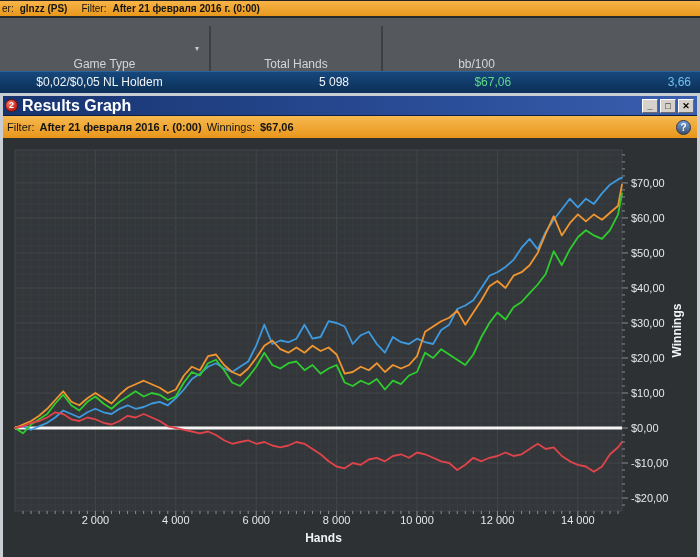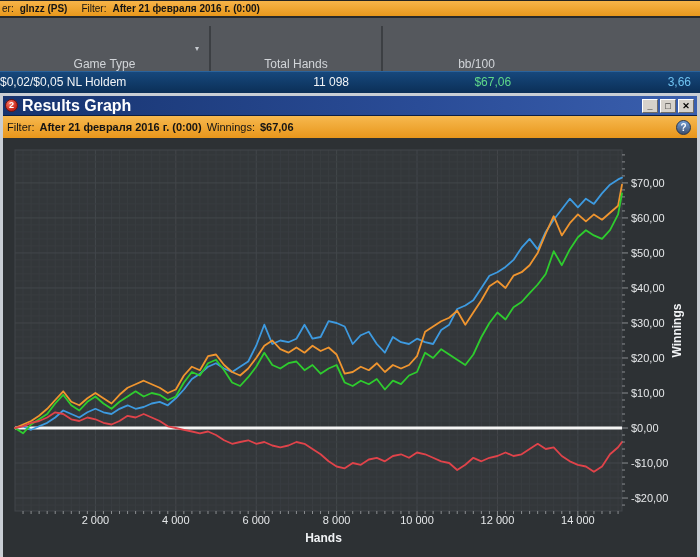--- a/index.html
+++ b/index.html
@@ -33,21 +33,21 @@
   .dd{position:absolute;right:10px;top:50%;transform:translateY(-55%);font-size:8px;color:#c7cbd0;}
 
   
   .data-row{
     position:absolute;top:71px;left:0;width:700px;height:22px;display:flex;align-items:center;
     background:linear-gradient(#17497e,#0b2f57);
     box-shadow:inset 0 1px 0 #2b639b;
     font-size:12px;color:#f2f4f6;
   }
   .cell{box-sizing:border-box;white-space:nowrap;}
-  .cell.c1{text-align:left;}
+  .cell.c1{text-align:center;}
   .cell.c2{text-align:right;padding-right:13px;}
   .cell.c3{text-align:right;padding-right:12px;}
   .cell.c4{text-align:right;padding-right:9px;}
 
   
   .window{
     position:absolute;top:93px;left:0;width:700px;height:464px;box-sizing:border-box;
     border-left:3px solid #c9ced4;border-right:3px solid #c9ced4;border-top:3px solid #c9ced4;
     background:#2d3134;
   }
@@ -109,21 +109,21 @@
         <span>Total Hands</span>
       </div>
       <div class="hcol c4">
         <span>bb/100</span>
       </div>
     </div>
   </div>
 
   <div class="data-row">
     <div class="cell c1">$0,02/$0,05 NL Holdem</div>
-    <div class="cell c2">11 098</div>
+    <div class="cell c2">5 098</div>
     <div class="cell c3" style="color: rgb(95, 217, 138);">$67,06</div>
     <div class="cell c4" style="color: rgb(111, 194, 240);">3,66</div>
   </div>
 
   <div class="window">
     <div class="titlebar">
       <span class="title-icon">2</span>
       <span class="title-text">Results Graph</span>
       <span class="win-buttons">
         <button class="win-btn">_</button>

